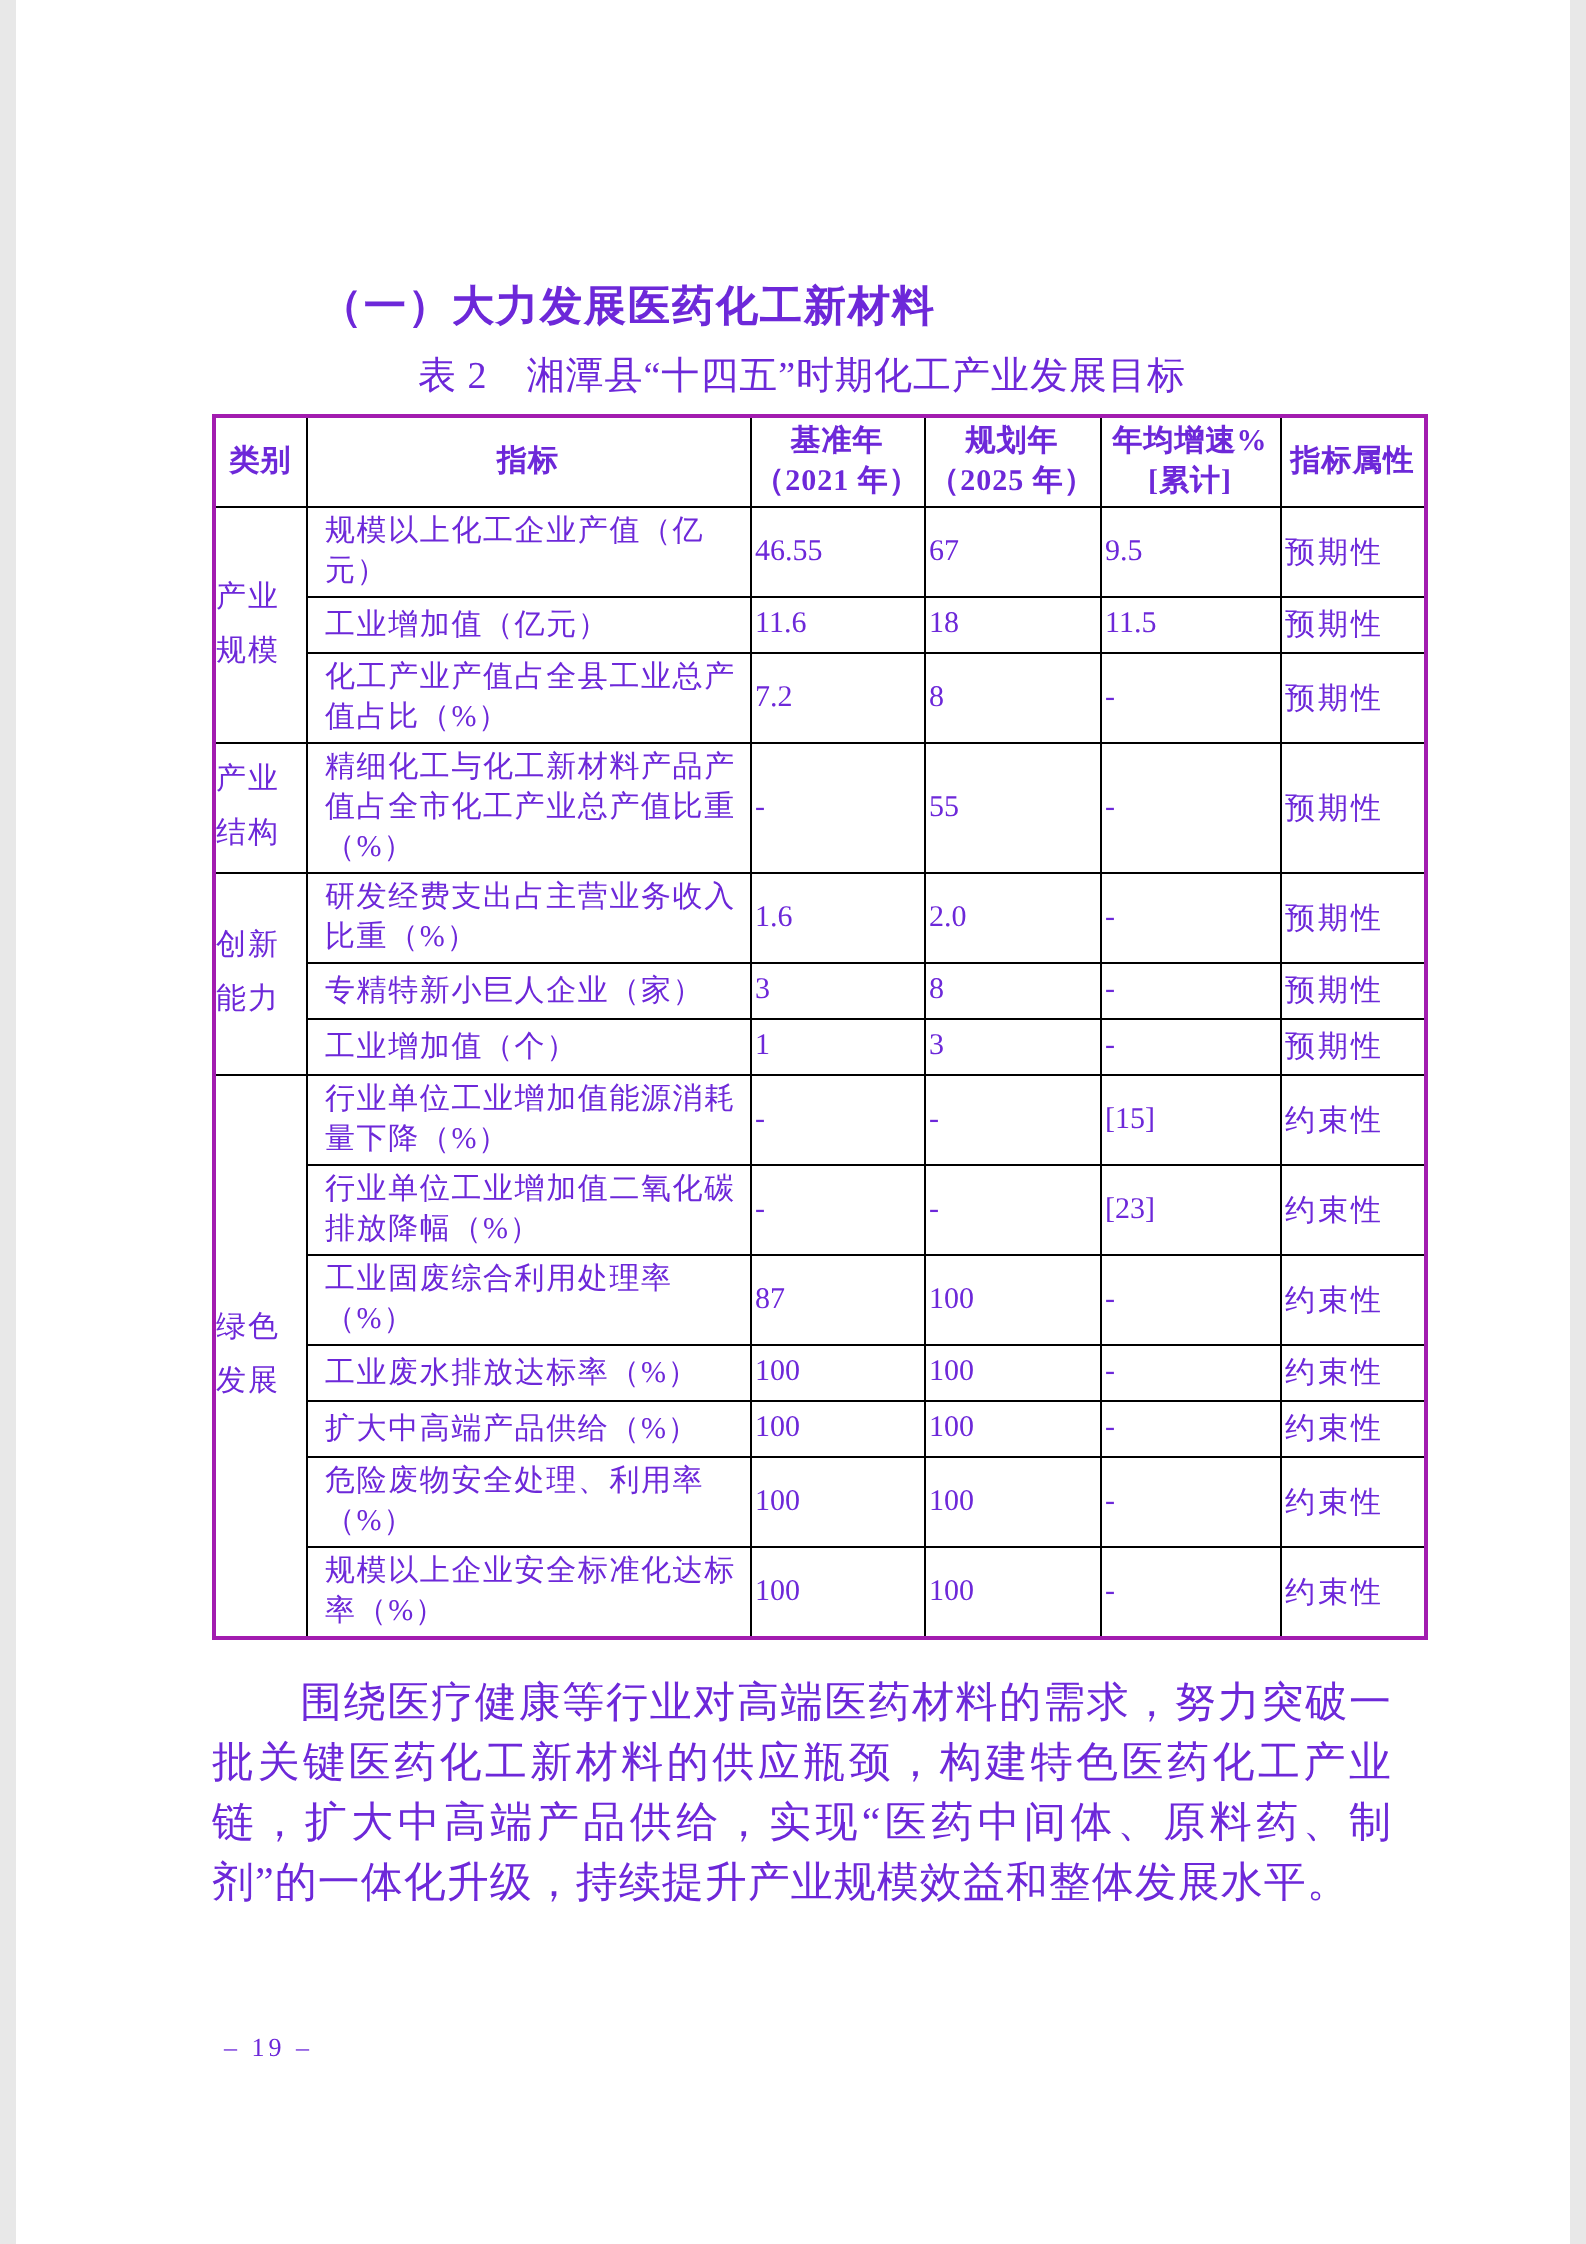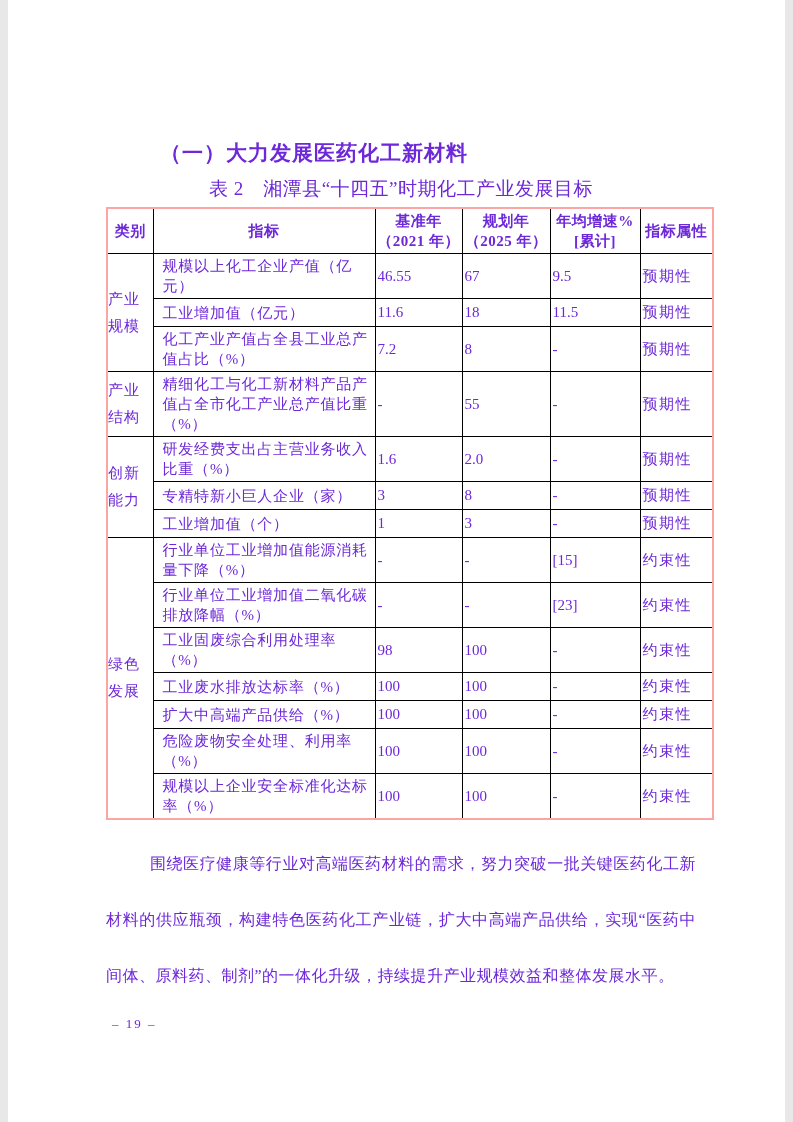--- a/index.html
+++ b/index.html
@@ -29,21 +29,21 @@
     text-align: center;
     font-size: 19px;
     font-weight: 400;
     letter-spacing: 0.5px;
     line-height: 26px;
     margin-bottom: 5px;
   }
   table.goals {
     width: 100%;
     border-collapse: collapse;
-    border: 2px solid #fca5a5;
+    border: 2px solid #a21caf;
     table-layout: fixed;
   }
   table.goals th, table.goals td {
     border: 1px solid #000;
     font-size: 15px;
     vertical-align: middle;
   }
   table.goals th {
     font-weight: 700;
     text-align: center;
@@ -68,22 +68,22 @@
     height: 28px;
   }
   td.val {
     text-align: left;
     padding: 1px 2px;
     height: 28px;
   }
   td.attr { letter-spacing: 1.5px; }
   .para {
     margin-top: 16px;
-    font-size: 16px;
-    line-height: 56px;
+    font-size: 21px;
+    line-height: 30px;
     letter-spacing: 0.5px;
     text-align: justify;
     text-indent: 44px;
   }
   .page-number {
     position: absolute;
     left: 104px;
     top: 1016px;
     font-size: 13px;
     letter-spacing: 2px;
@@ -188,21 +188,21 @@
           </tr>
           <tr>
             <td class="ind">行业单位工业增加值二氧化碳排放降幅（%）</td>
             <td class="val">-</td>
             <td class="val">-</td>
             <td class="val">[23]</td>
             <td class="val attr">约束性</td>
           </tr>
           <tr>
             <td class="ind">工业固废综合利用处理率（%）</td>
-            <td class="val">98</td>
+            <td class="val">87</td>
             <td class="val">100</td>
             <td class="val">-</td>
             <td class="val attr">约束性</td>
           </tr>
           <tr>
             <td class="ind">工业废水排放达标率（%）</td>
             <td class="val">100</td>
             <td class="val">100</td>
             <td class="val">-</td>
             <td class="val attr">约束性</td>

